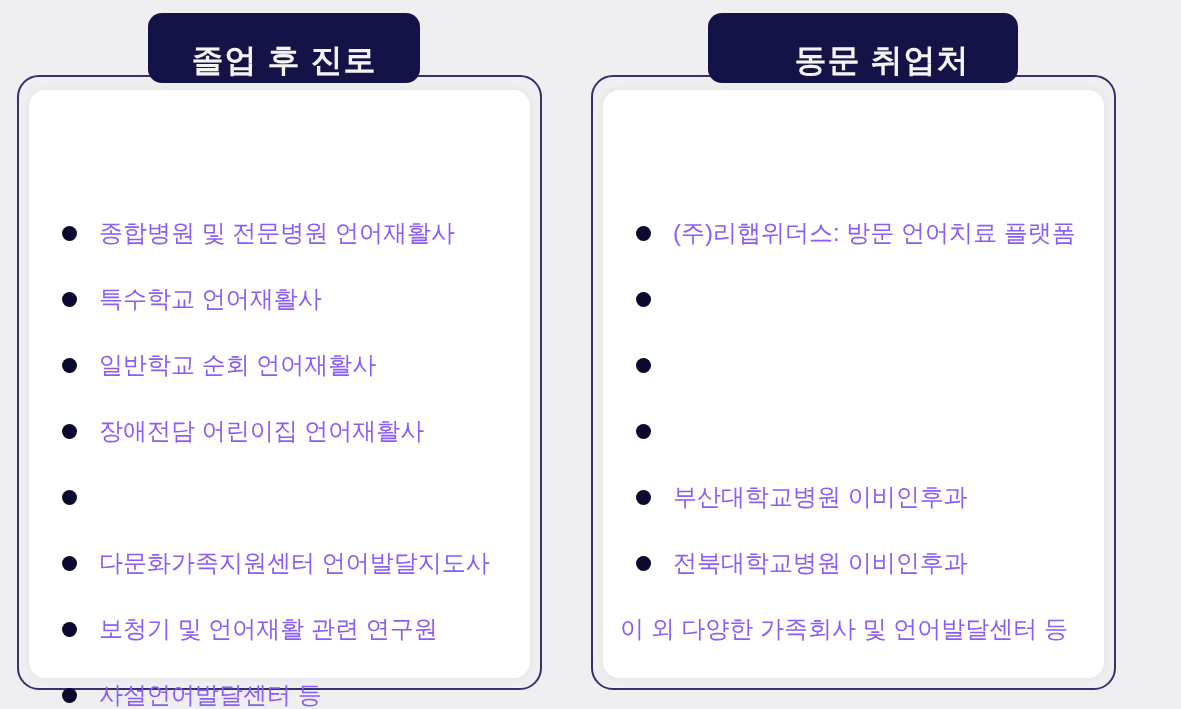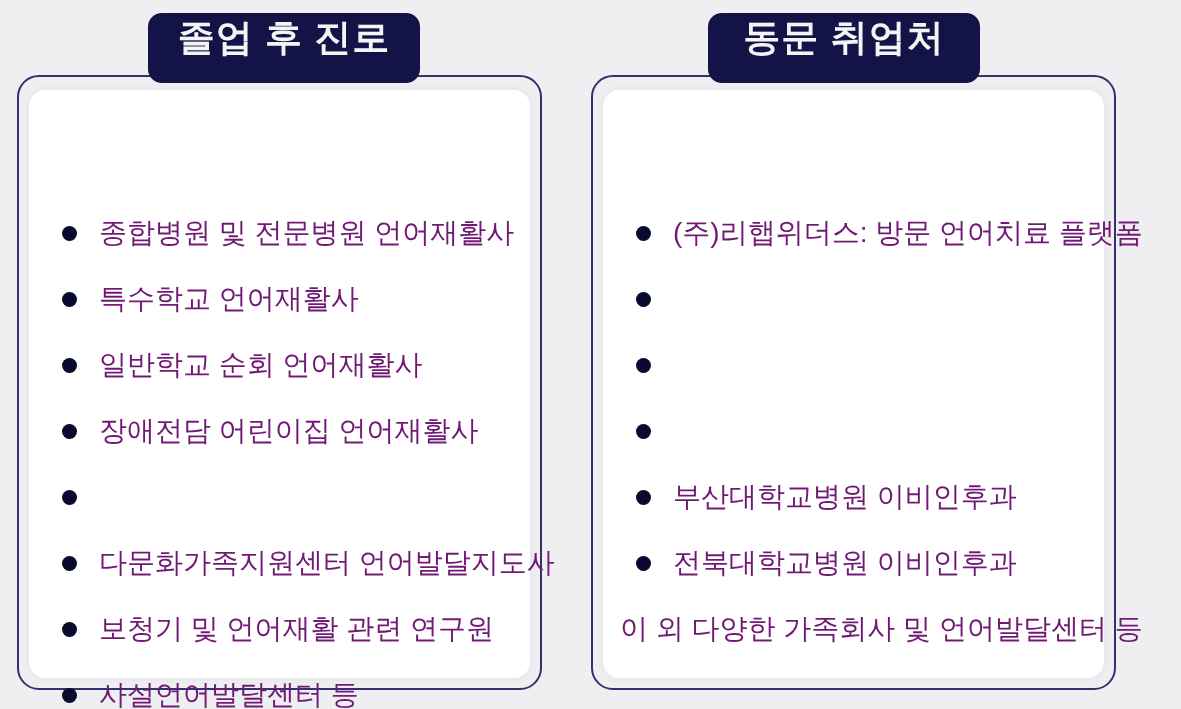--- a/index.html
+++ b/index.html
@@ -37,46 +37,46 @@
     box-shadow: 0 0 10px rgba(40,40,80,0.06);
   }
   .tab {
     position: absolute;
     top: 13px;
     height: 70px;
     width: 272px;
     background: #131347;
     border-radius: 14px;
     color: #f4f4f4;
-    font-size: 37px;
+    font-size: 32px;
     font-weight: 700;
     letter-spacing: 1px;
     display: flex;
-    align-items: flex-start;
+    align-items: flex-end;
     justify-content: center;
     z-index: 3;
   }
   .tab-left  { left: 148px; }
-  .tab-right { left: 708px; }
+  .tab-right { left: 708px; padding-left: 38px; }
   .list {
     position: absolute;
     top: 88px;
     left: 27px;
     right: 27px;
     margin: 0;
     padding: 35px 0 0 16px;
     list-style: none;
     z-index: 2;
   }
   .list li {
     height: 66px;
     display: flex;
     align-items: center;
-    font-size: 28px;
-    color: #701a75;
+    font-size: 24px;
+    color: #8b5cf6;
     white-space: nowrap;
   }
   .bullet {
     flex: none;
     width: 15px;
     height: 15px;
     border-radius: 50%;
     background: #0a0a2e;
     margin-right: 22px;
   }

